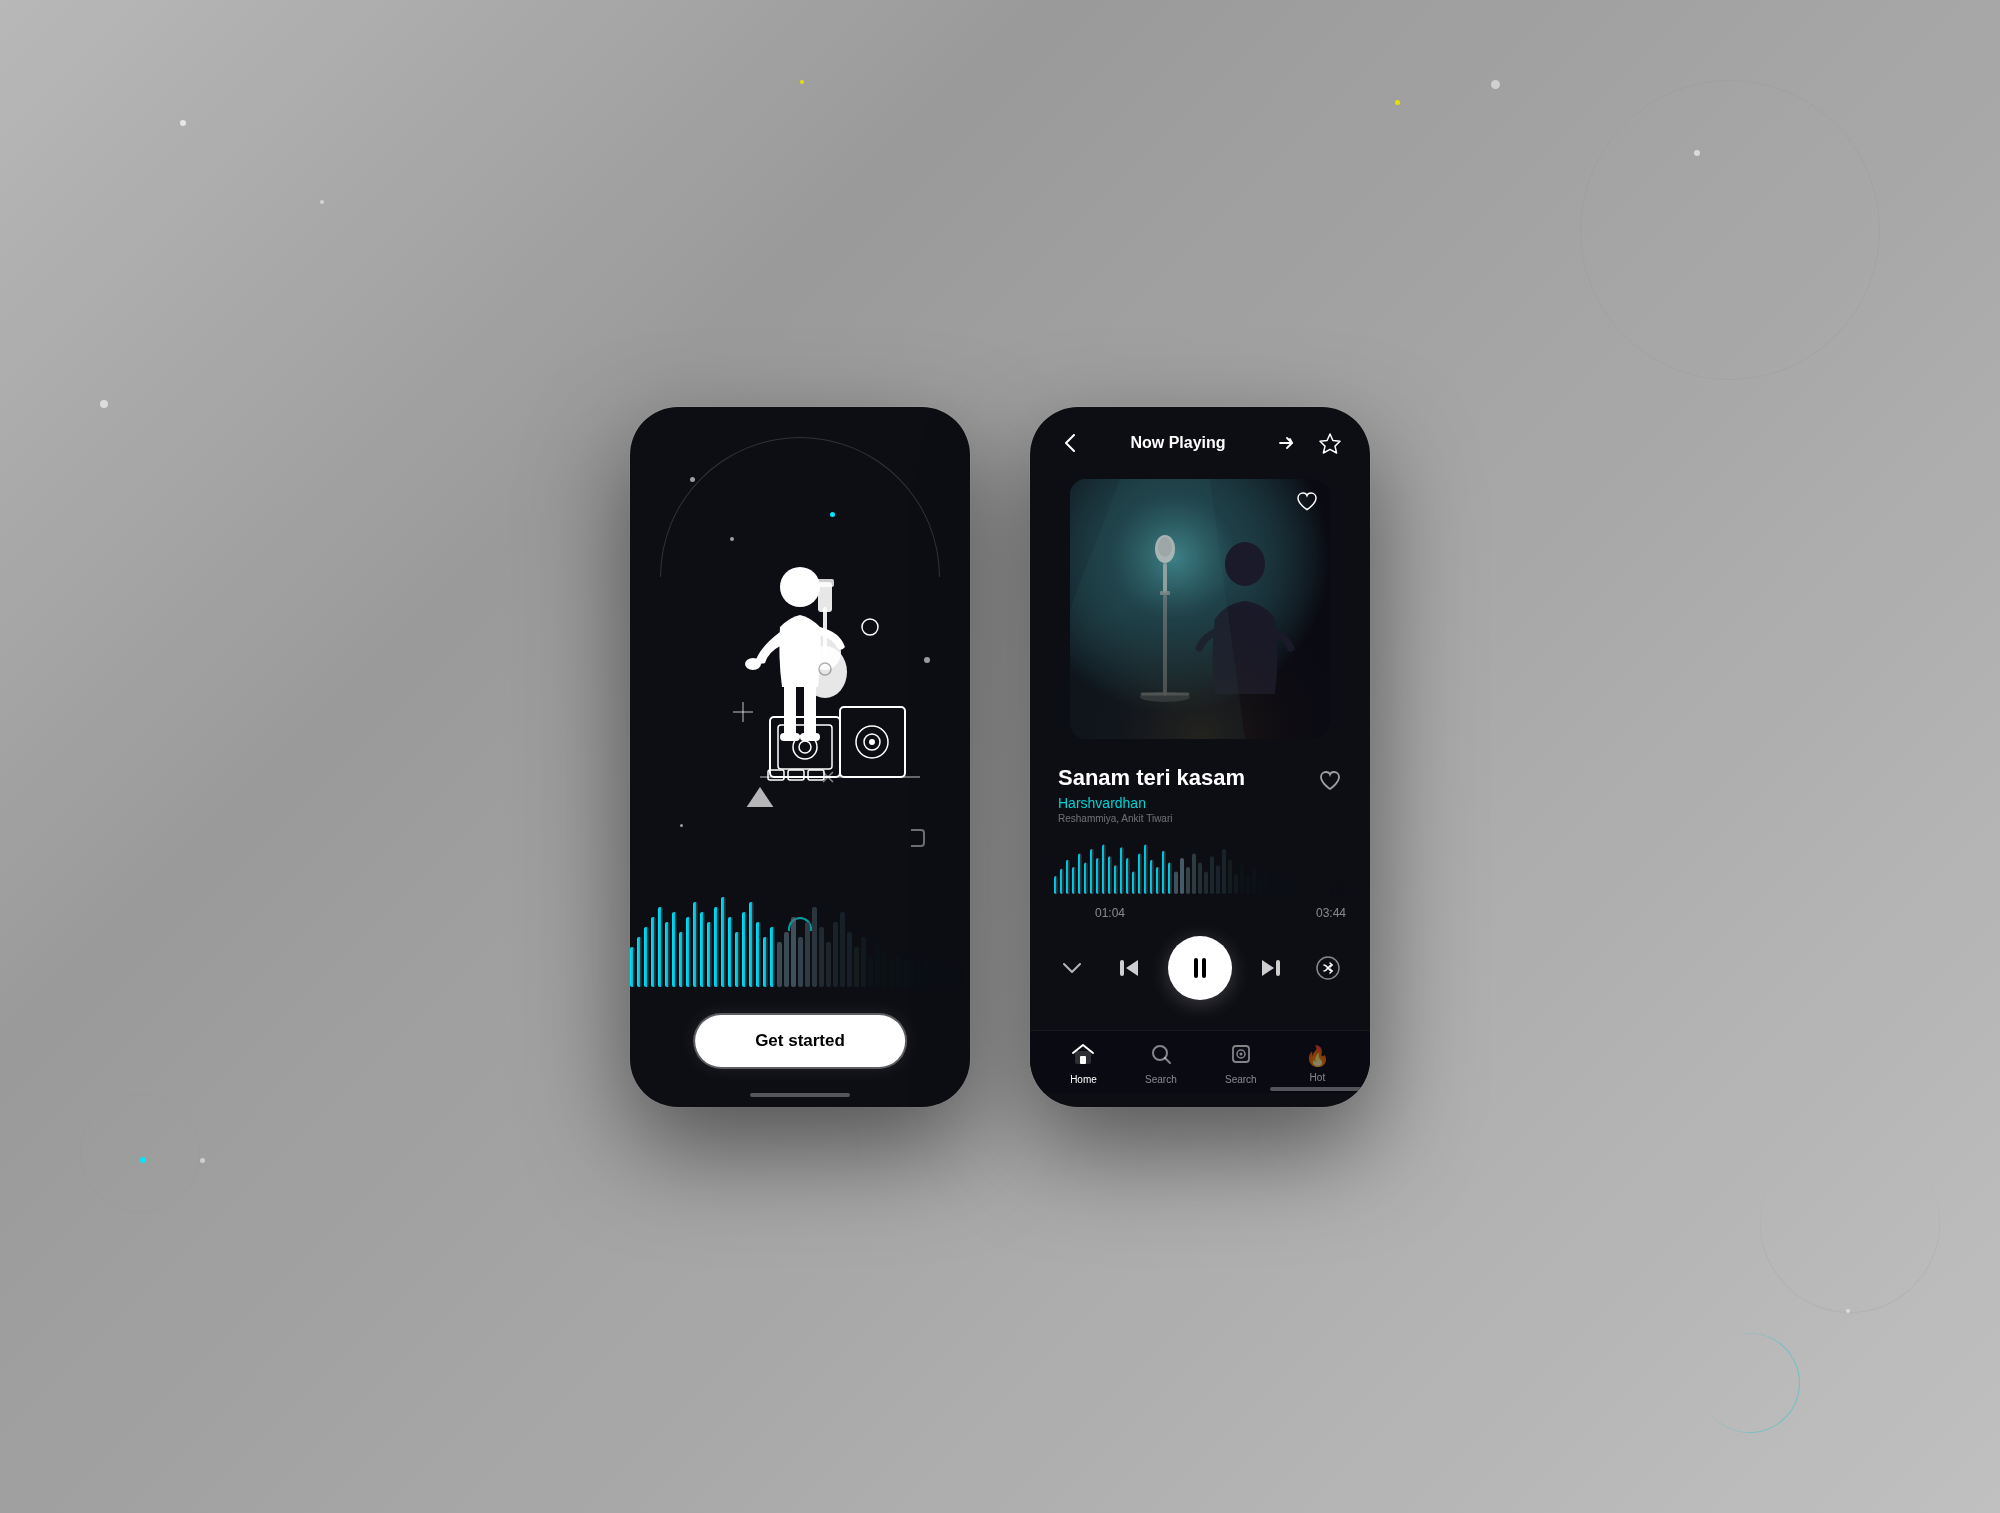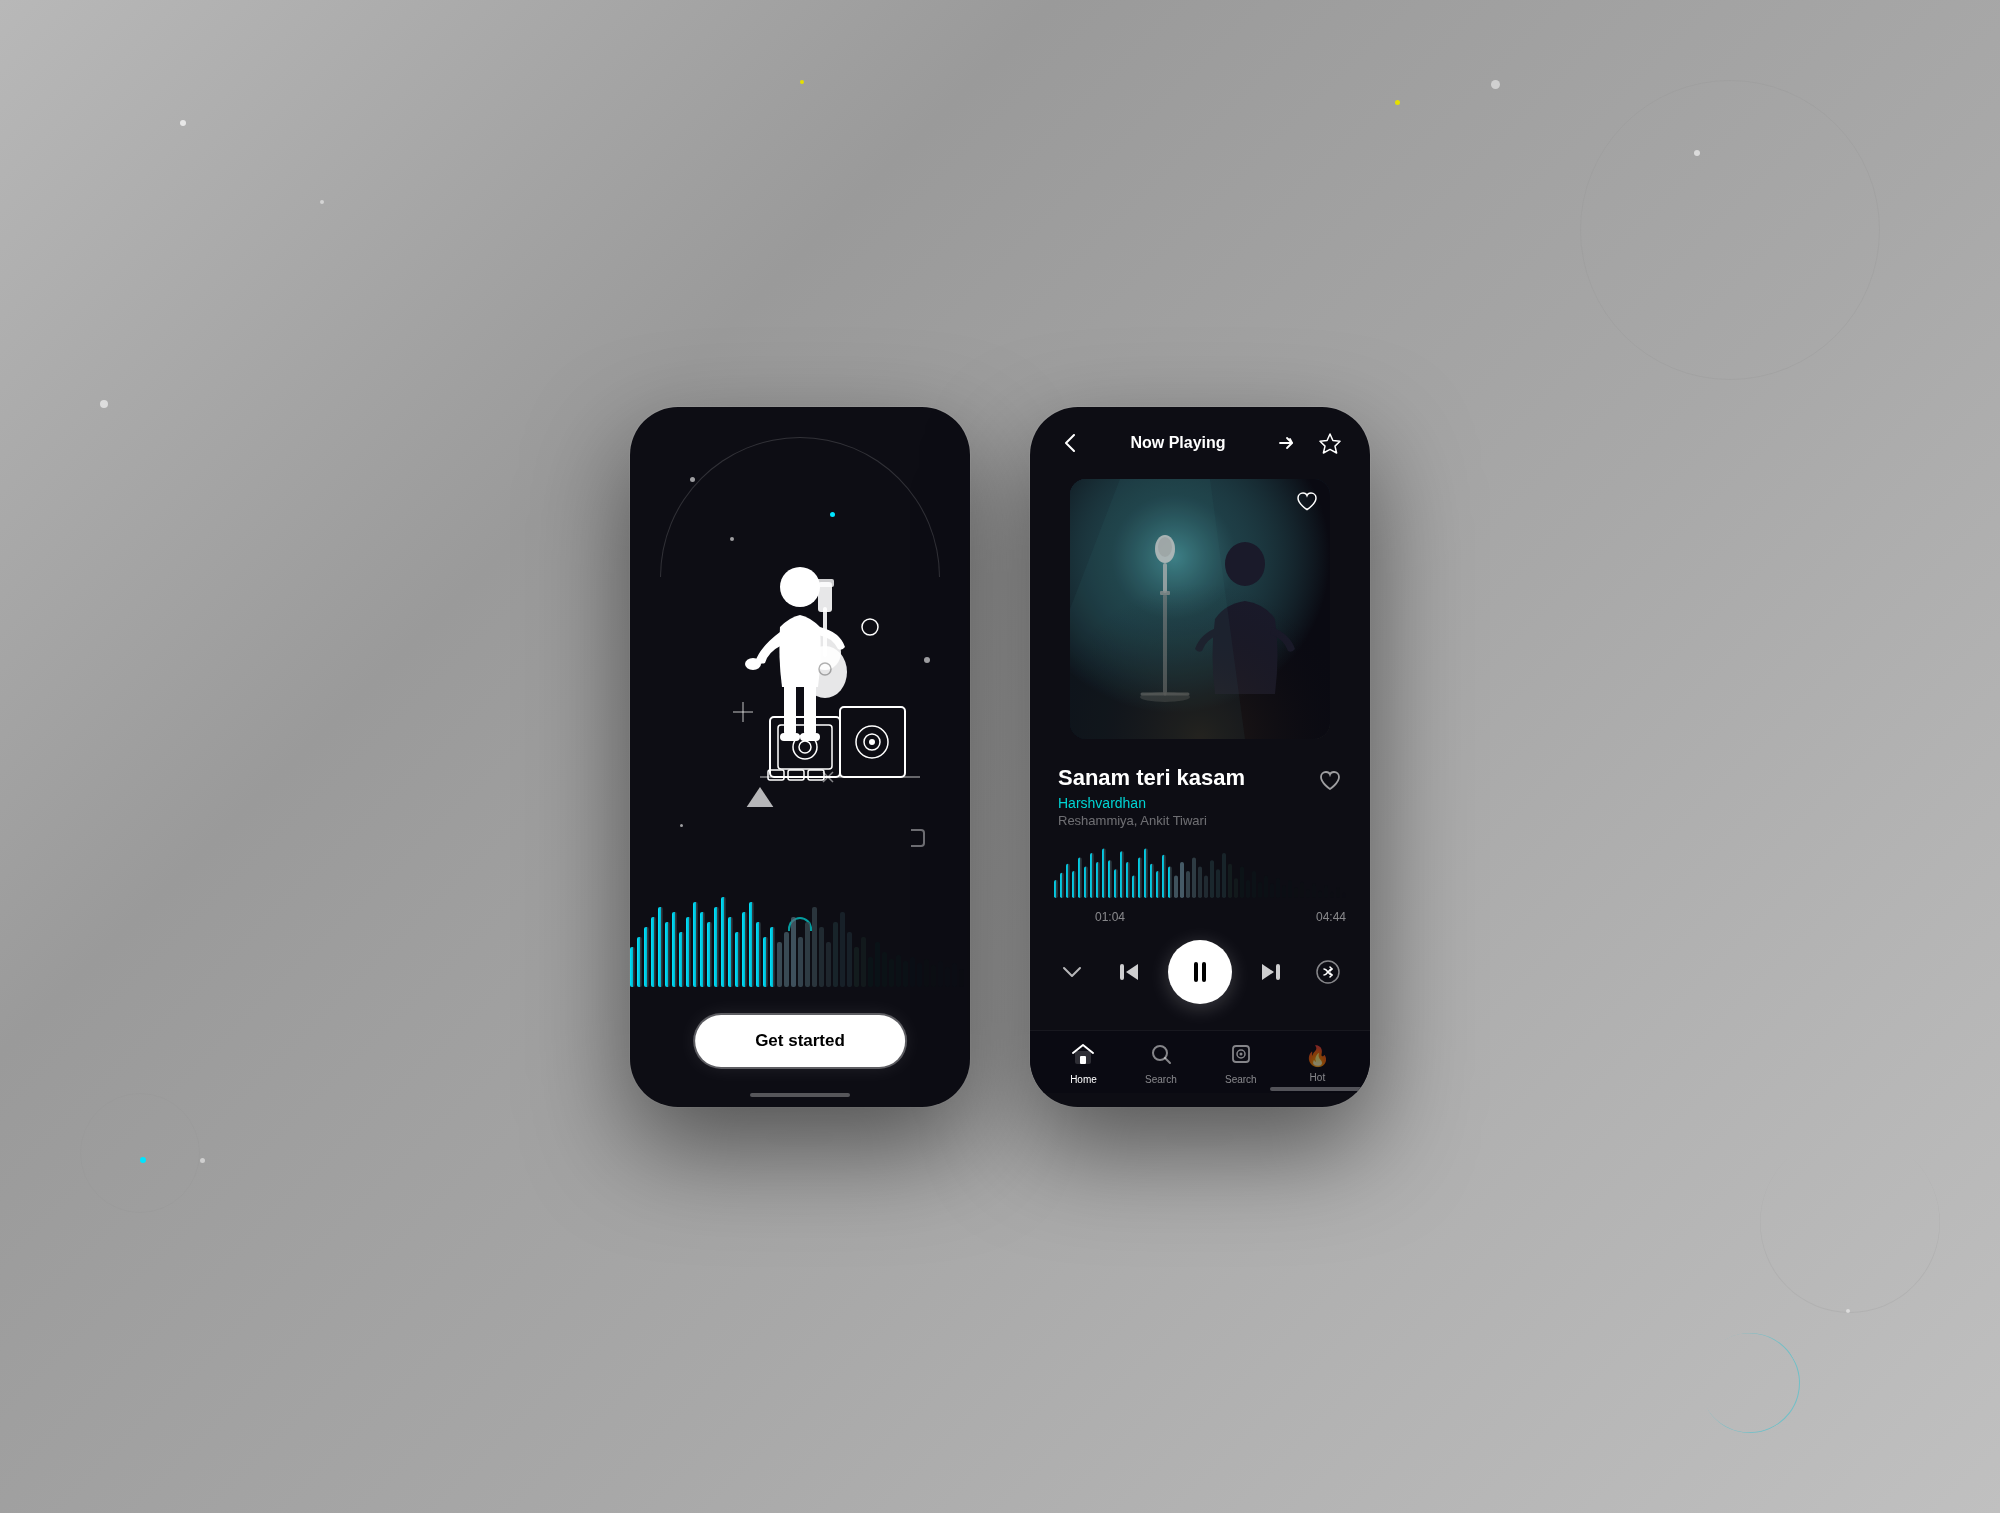--- a/index.html
+++ b/index.html
@@ -174,21 +174,21 @@
 
     .song-artist-primary {
       color: #00d4d4;
       font-size: 14px;
       font-weight: 500;
       margin-bottom: 2px;
     }
 
     .song-artist-secondary {
       color: rgba(255,255,255,0.4);
-      font-size: 13px;
+      font-size: 10px;
     }
 
     .heart-icon {
       color: rgba(255,255,255,0.6);
       font-size: 20px;
       margin-top: 4px;
     }
 
     
     .waveform-container2 {
@@ -654,21 +654,21 @@
             <rect x="270" y="46" width="4" height="14" rx="2" fill="#0a1215" opacity="0.15"></rect>
             <rect x="276" y="53" width="4" height="7" rx="2" fill="#0a1215" opacity="0.1"></rect>
             <rect x="282" y="48" width="4" height="12" rx="2" fill="#0a1215" opacity="0.1"></rect>
             <rect x="288" y="54" width="4" height="6" rx="2" fill="#0a1215" opacity="0.08"></rect>
           </g>
         </svg>
       </div>
 
       <div class="time-row">
         <span class="time-text">01:04</span>
-        <span class="time-text">04:44</span>
+        <span class="time-text">03:44</span>
       </div>
 
       <div class="controls-row">
 
         <div class="ctrl-btn">
           <svg width="20" height="12" viewBox="0 0 20 12" fill="none">
             <path d="M2 2L10 10L18 2" stroke="rgba(255,255,255,0.7)" stroke-width="2" stroke-linecap="round" stroke-linejoin="round"></path>
           </svg>
         </div>
 

